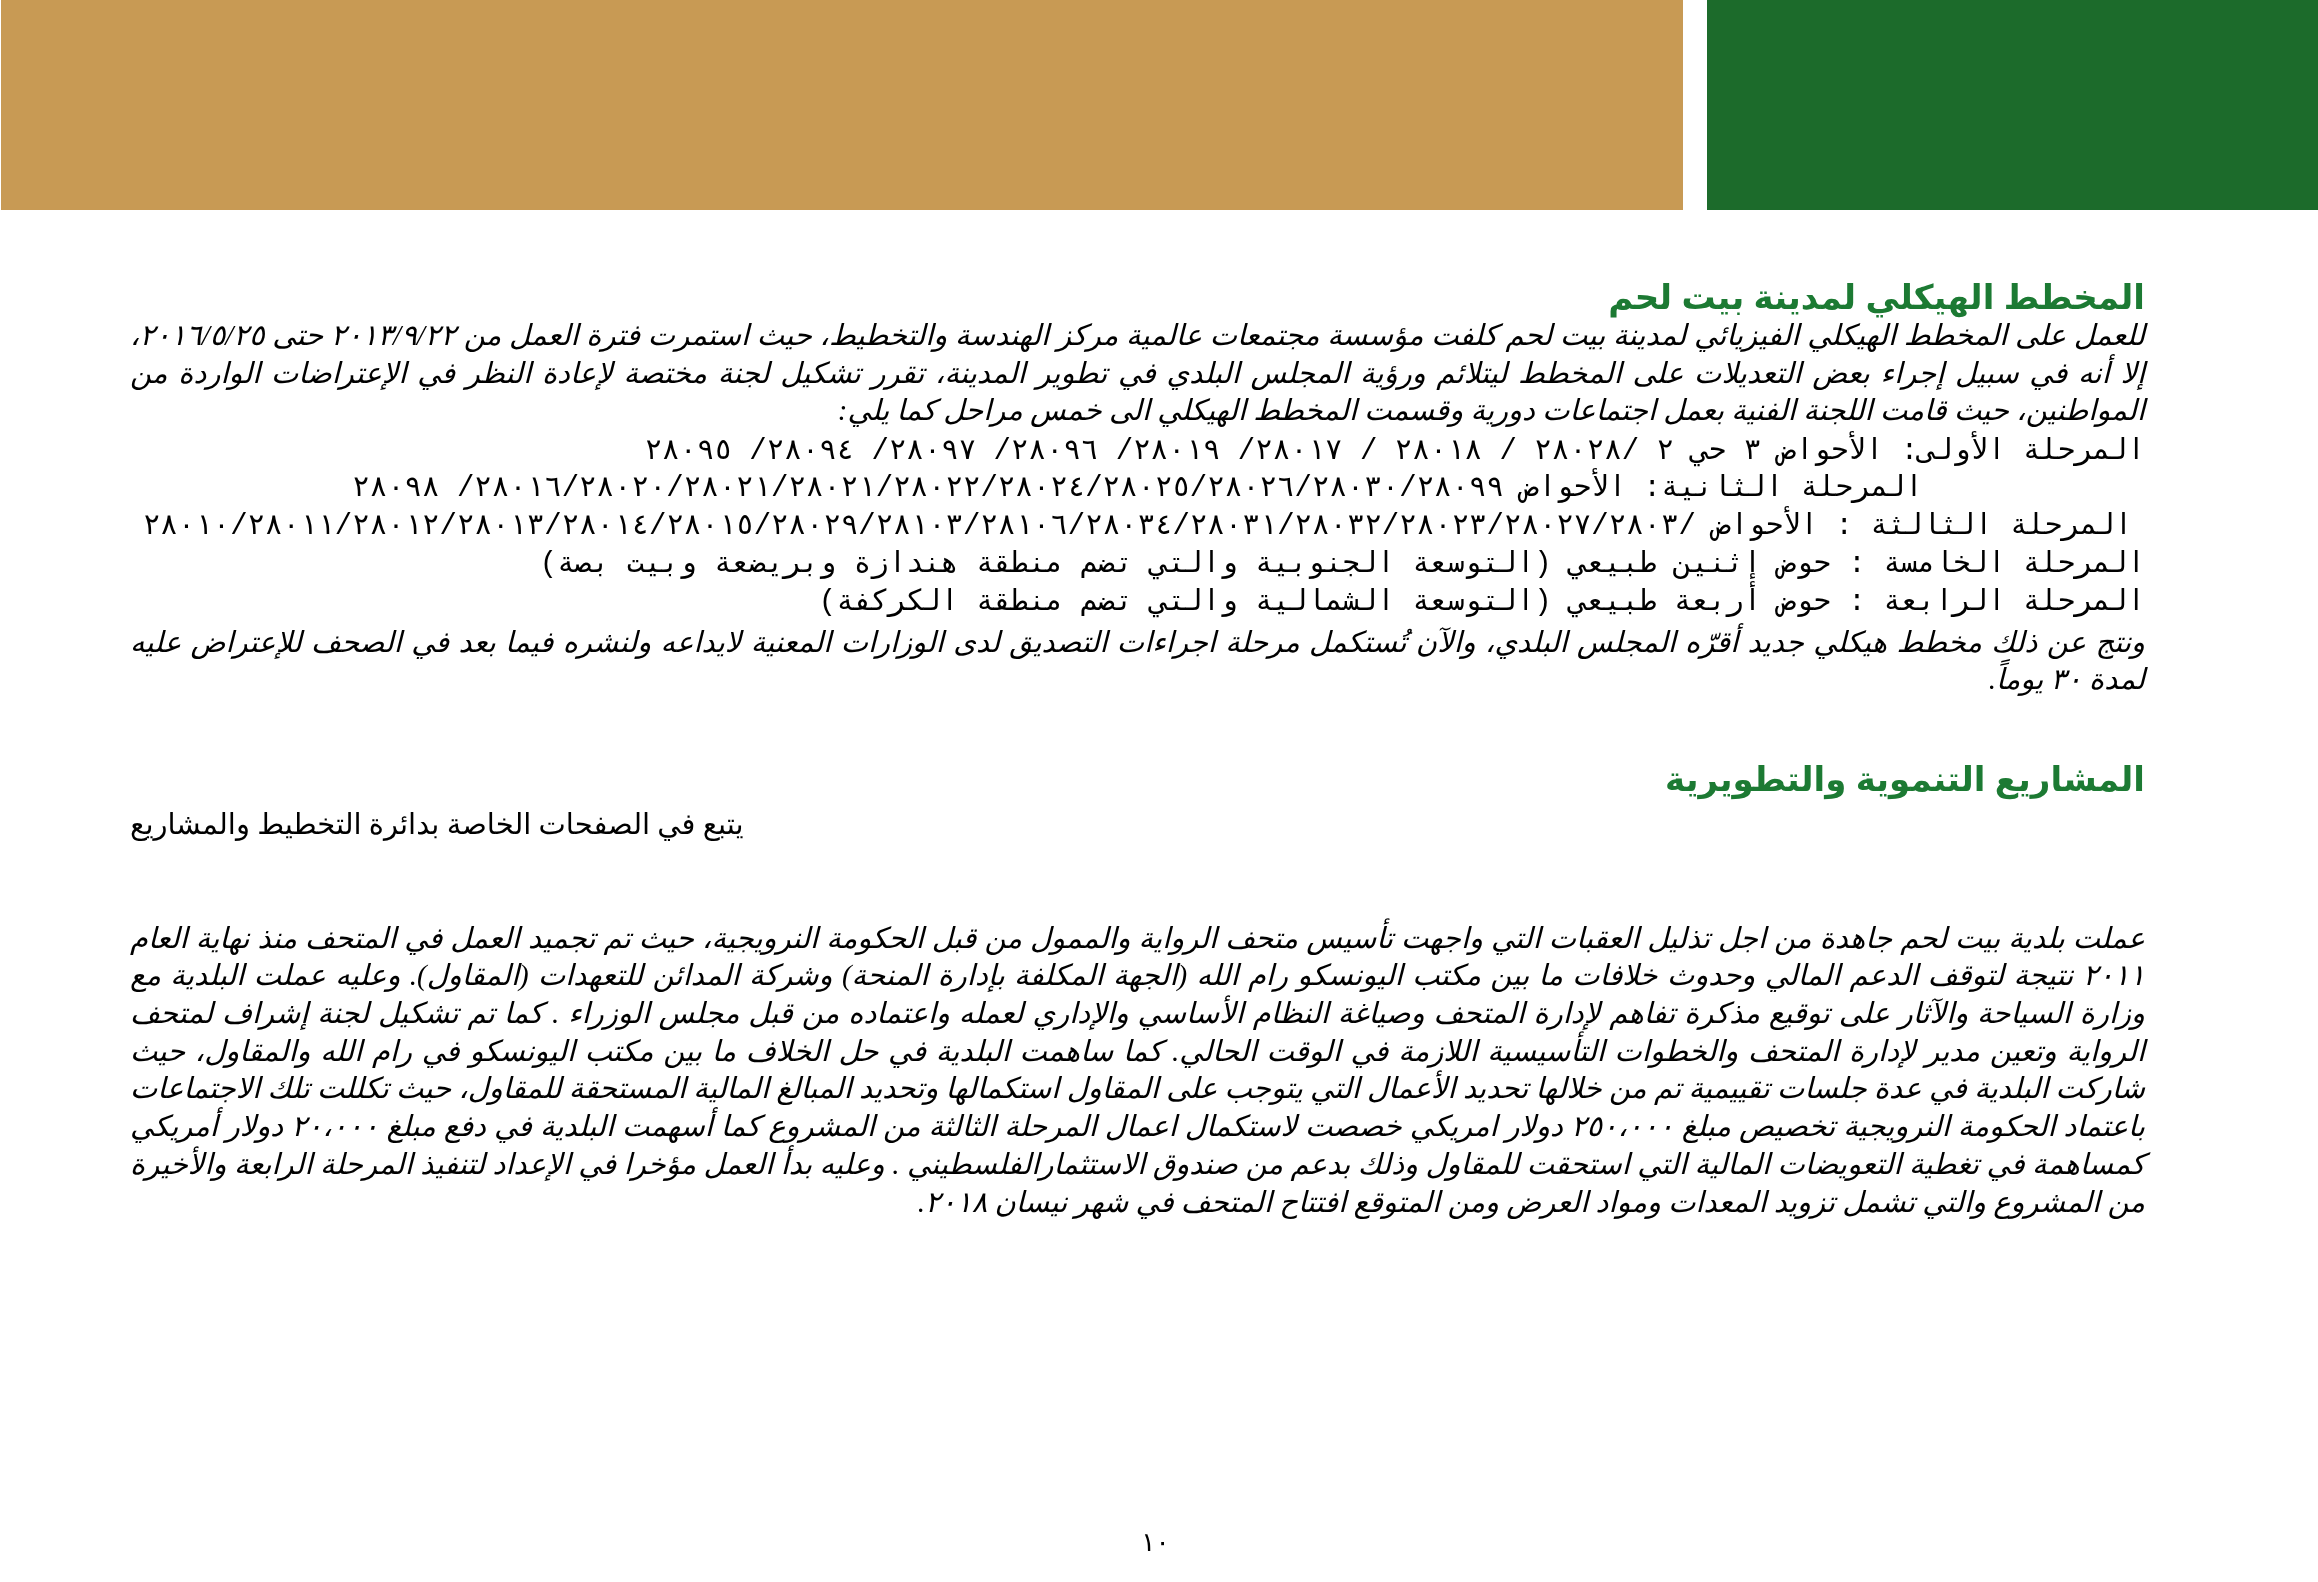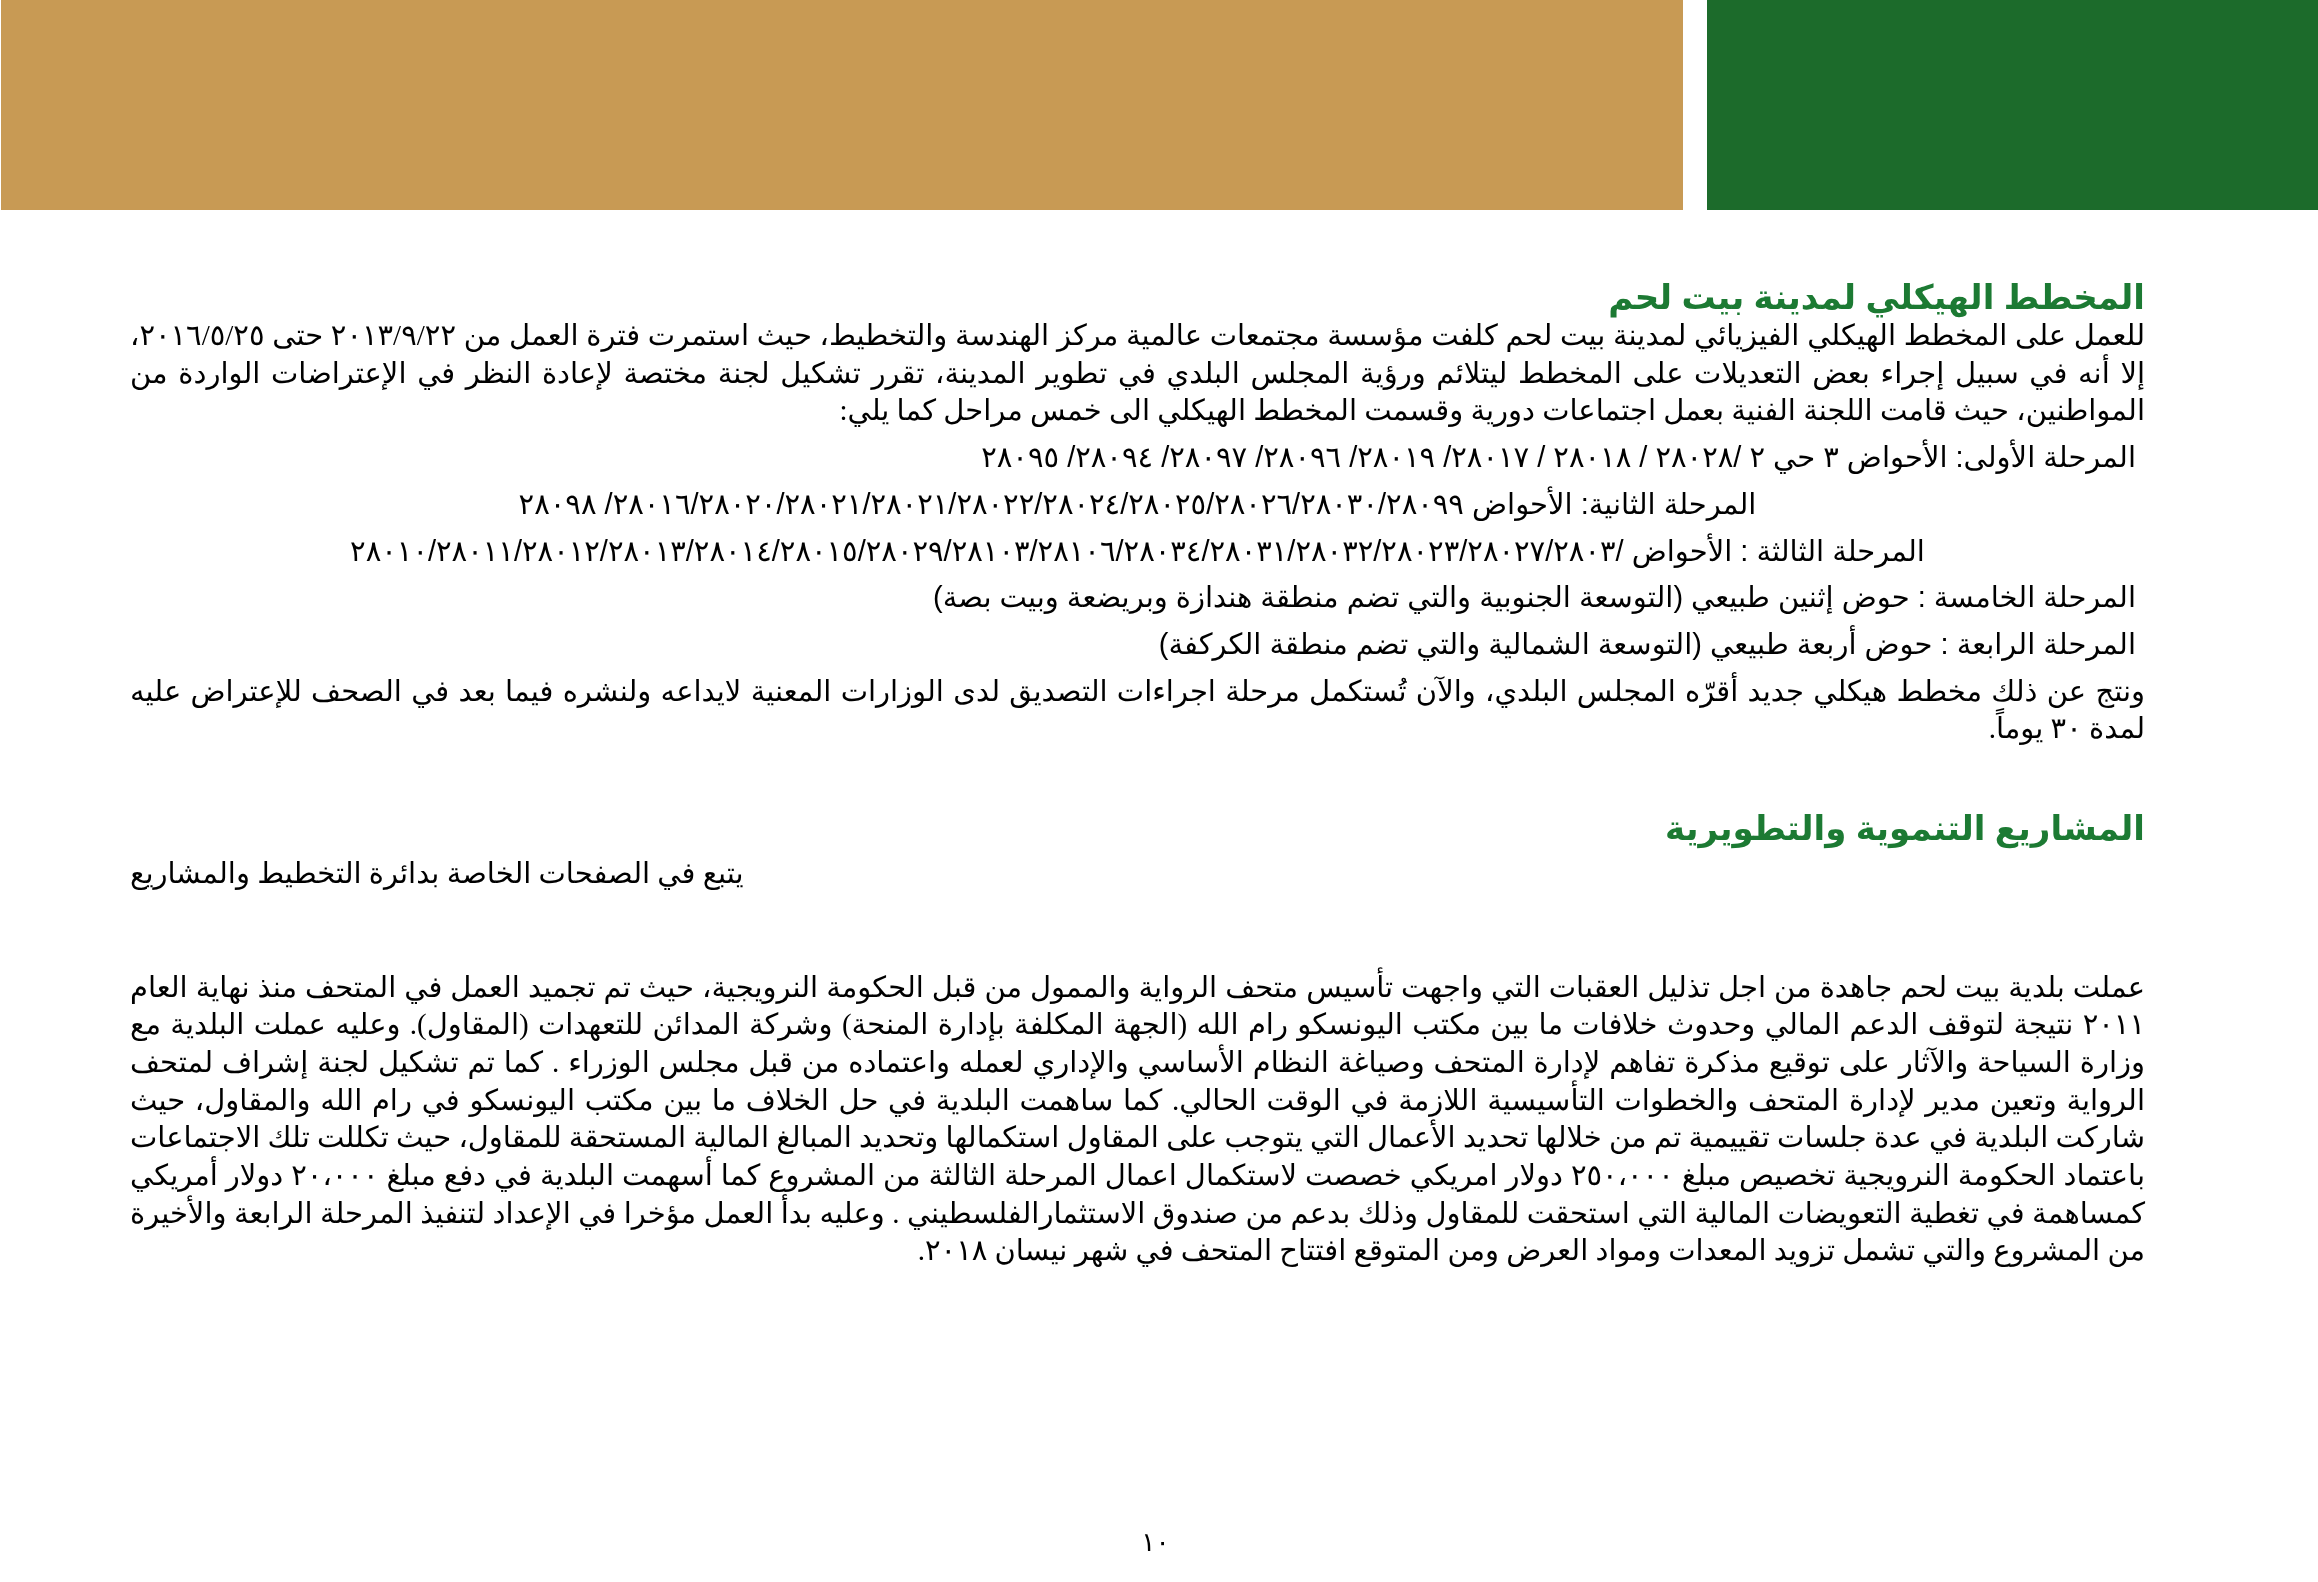--- a/index.html
+++ b/index.html
@@ -68,30 +68,31 @@
   .body-para {
     color: #000000;
     font-family: "Liberation Serif", "DejaVu Serif", serif;
     font-size: 29px;
     line-height: 1.30;
     text-align: justify;
     text-align-last: right;
     direction: rtl;
     margin: 0;
     padding: 0;
+    font-style: italic;
   }
 
   .body-line {
     color: #000000;
-    font-family: Liberation Sans, sans-serif;
+    font-family: Liberation Mono, monospace;
     font-size: 29px;
     line-height: 1.30;
     text-align: center;
     direction: rtl;
-    margin: 9px;
+    margin: 0;
     padding: 0;
     white-space: nowrap;
   }
 
   .body-line.right {
     text-align: right;
   }
 
   .sub-note {
     color: #000000;

